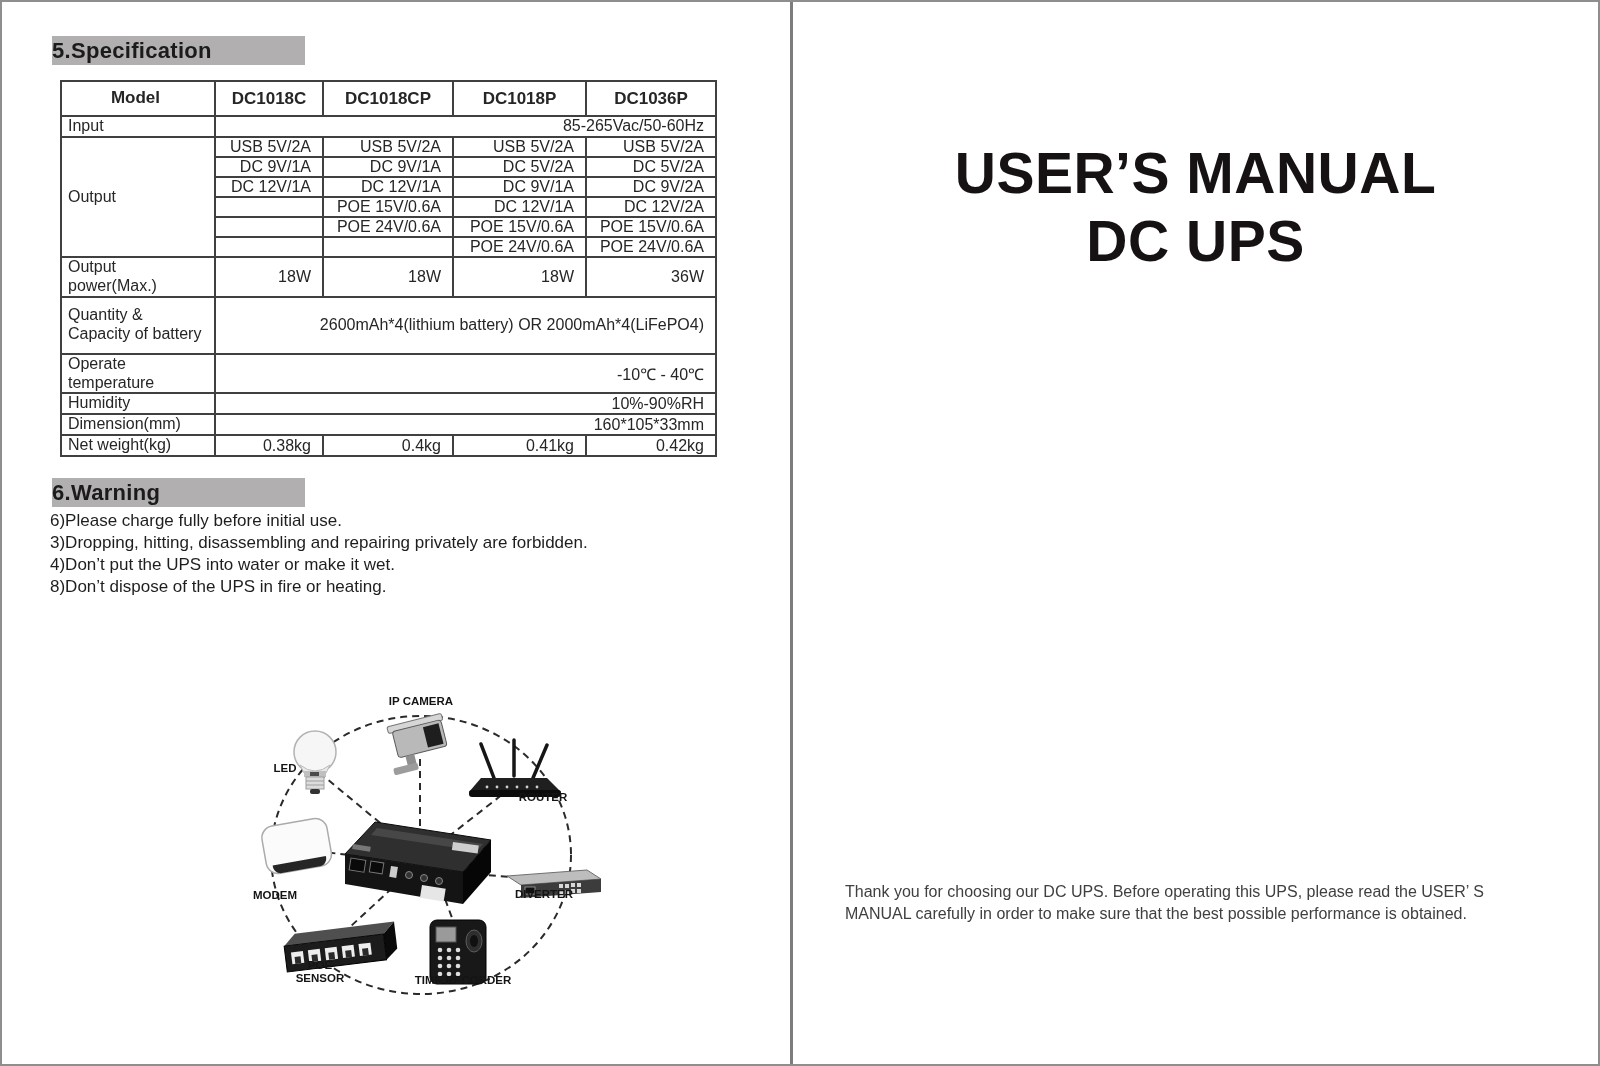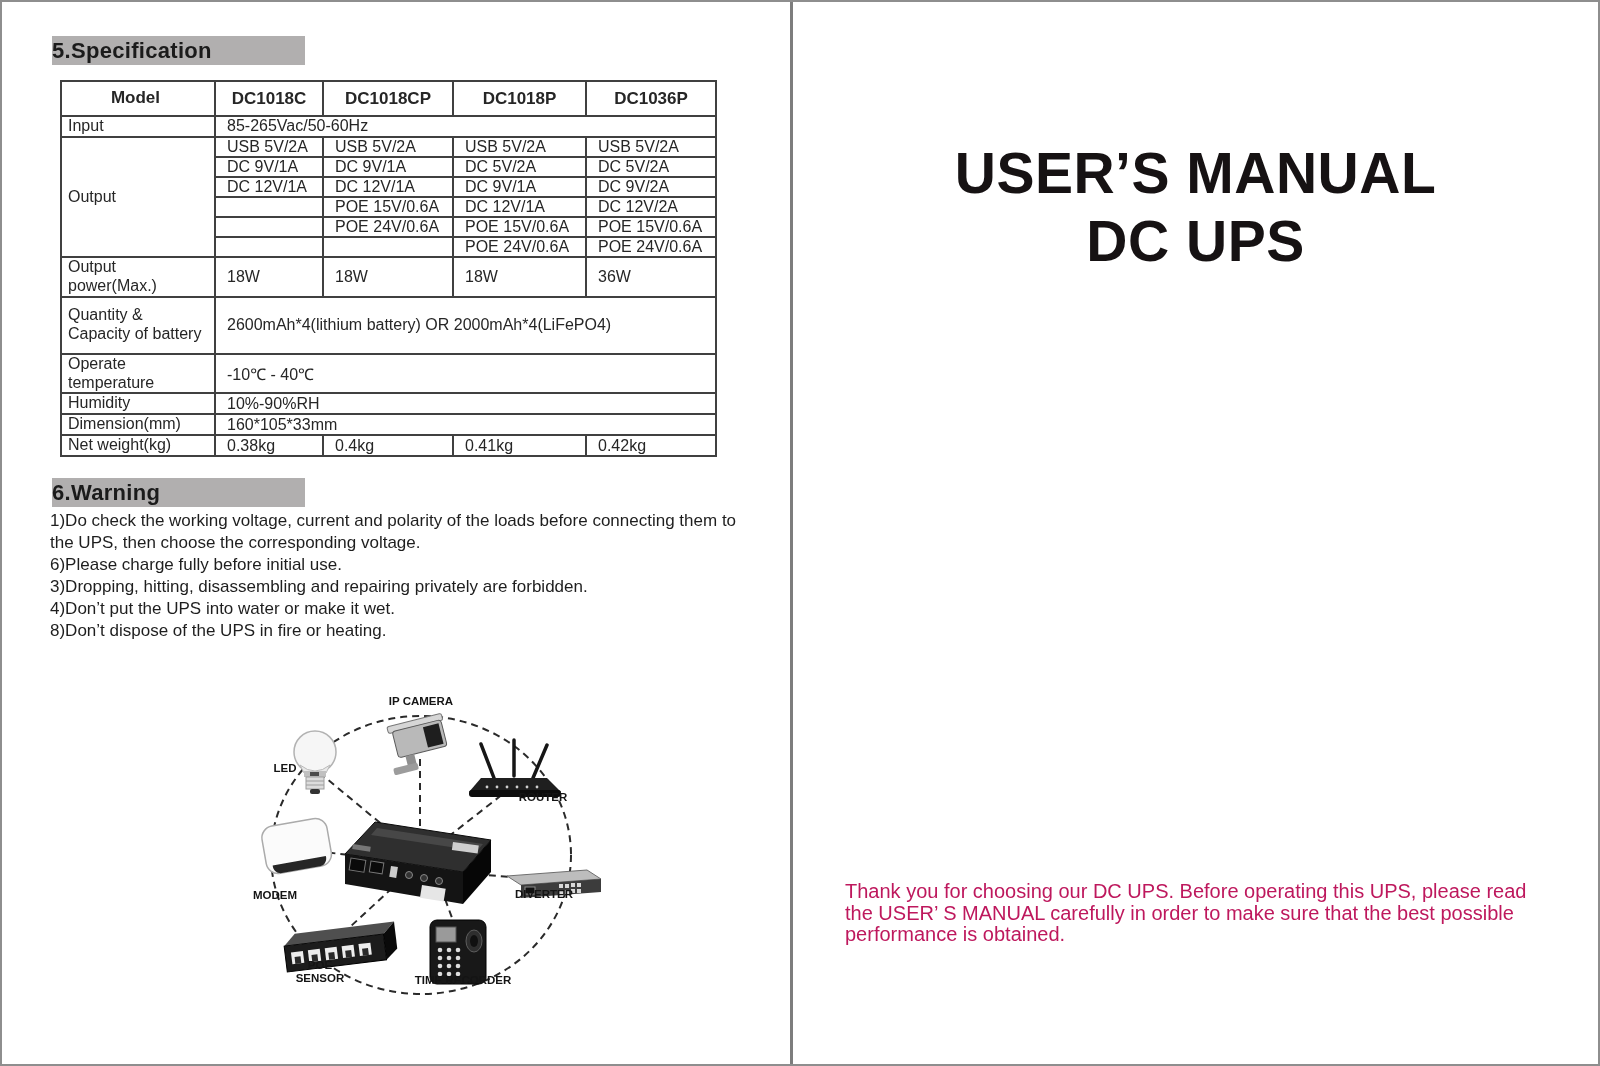--- a/index.html
+++ b/index.html
@@ -22,21 +22,21 @@
 
   
   .spec-table {
     position:absolute; left:58px; top:78px;
     border-collapse:collapse; table-layout:fixed;
     color:#262626; font-size:16px;
   }
   .spec-table td, .spec-table th { border:2px solid #404040; padding:0 11px; overflow:hidden; }
   .spec-table th { font-size:17px; font-weight:700; text-align:center; }
   .cell-label { text-align:left; padding-left:6px !important; line-height:1.18; }
-  .cell-center { text-align:left; }
+  .cell-center { text-align:right; }
   .row-head th  { height:33px; }
   .row-head .cell-label { font-size:17px; }
   .row-input td { height:18px; }
   .row-out td   { height:17px; line-height:18px; }
   .row-power td { height:34px; }
   .row-battery td { height:55px; }
   .row-temp td  { height:35px; }
   .row-hum td   { height:17px; }
   .row-dim td   { height:17px; }
   .row-weight td{ height:17px; }
@@ -51,21 +51,21 @@
   .diagram { position:absolute; left:223px; top:680px; }
 
   
   .cover-title {
     position:absolute; left:791px; top:137px; width:805px;
     text-align:center; font-size:57px; font-weight:700; line-height:68px;
     color:#161213; letter-spacing:0.5px;
   }
   .cover-intro {
     position:absolute; left:843px; top:879px; width:700px;
-    font-size:20px; line-height:21.5px; color:#be185d;
+    font-size:16px; line-height:21.5px; color:#404040;
   }
 </style>
 </head>
 <body>
 
 <div class="sheet">
 
   <div>
 
     <div class="section-heading" id="spec-heading">5.Specification</div>
@@ -156,21 +156,20 @@
           <td class="cell-center">0.4kg</td>
           <td class="cell-center">0.41kg</td>
           <td class="cell-center">0.42kg</td>
         </tr>
       </tbody>
     </table>
 
     <div class="section-heading" id="warning-heading">6.Warning</div>
 
     <div class="warning-list">
-      <div class="warning-item">1)Do check the working voltage, current and polarity of the loads before connecting them to the UPS, then choose the corresponding voltage.</div>
       <div class="warning-item">6)Please charge fully before initial use.</div>
       <div class="warning-item">3)Dropping, hitting, disassembling and repairing privately are forbidden.</div>
       <div class="warning-item">4)Don’t put the UPS into water or make it wet.</div>
       <div class="warning-item">8)Don’t dispose of the UPS in fire or heating.</div>
     </div>
 
     <svg class="diagram" viewBox="0 0 400 330" width="400" height="330">
 
       <g stroke="#2a2a2a" stroke-width="2" stroke-dasharray="7 5" fill="none">
         <ellipse cx="196" cy="173" rx="150" ry="139"></ellipse>

